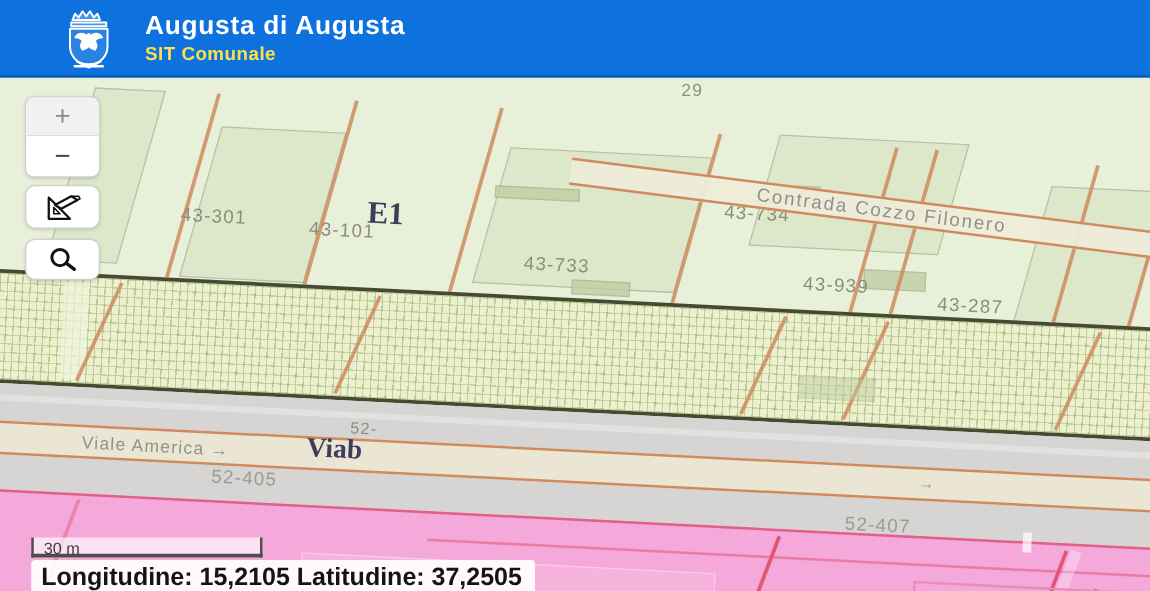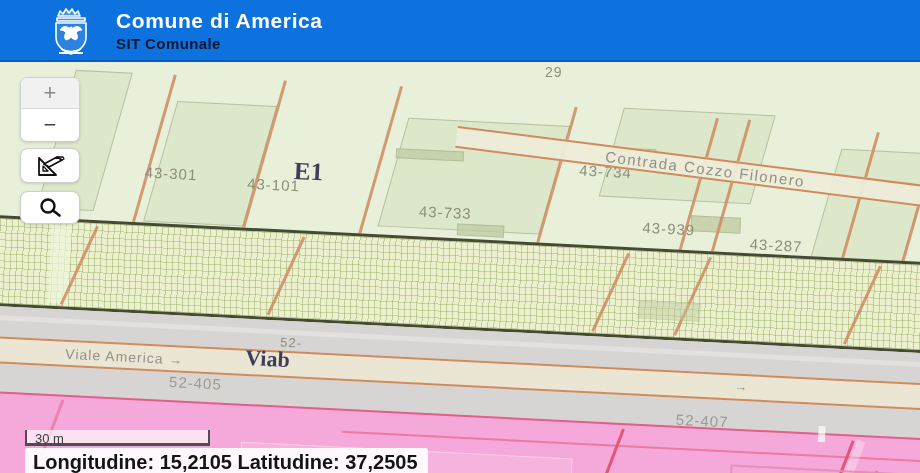--- a/index.html
+++ b/index.html
@@ -5,21 +5,21 @@
   html,body{margin:0;padding:0;background:#fff;}
   .app{position:relative;width:920px;height:473px;overflow:hidden;
        font-family:"Liberation Sans",sans-serif;background:#e9f0da;}
 
   
   .header{position:absolute;left:0;top:0;width:920px;height:60px;
           background:#0d72dd;border-bottom:2px solid #0a5bb8;z-index:50;}
   .crest{position:absolute;left:44px;top:4px;width:54px;height:54px;}
   .h-title{position:absolute;left:116px;top:9px;color:#fff;font-size:21px;
            font-weight:bold;letter-spacing:.6px;}
-  .h-sub{position:absolute;left:116px;top:35px;color:#0f172a;font-size:15px;
+  .h-sub{position:absolute;left:116px;top:35px;color:#fde047;font-size:15px;
          font-weight:bold;letter-spacing:.4px;}
 
   
   .map{position:absolute;left:0;top:62px;width:920px;height:411px;
        overflow:hidden;background:#e9f0da;}
 
   .terrain{position:absolute;left:-40px;top:0;width:1100px;height:560px;
            transform:rotate(2.9deg);transform-origin:0 0;}
 
   .parcel{position:absolute;background:#dde7ca;border:1px solid rgba(135,145,115,.45);
@@ -82,21 +82,21 @@
       <g stroke="#ffffff" fill="none" stroke-width="1.6" stroke-linejoin="round">
         <path d="M14 12 l2 -5 3 3 3 -5 3 4 3 -4 3 5 3 -3 2 5 z" fill="rgba(255,255,255,.25)"></path>
         <rect x="13" y="14" width="28" height="3" fill="rgba(255,255,255,.25)"></rect>
         <path d="M12 19 h30 v14 c0 9 -7 14 -15 17 c-8 -3 -15 -8 -15 -17 z" fill="rgba(255,255,255,.12)"></path>
         <path d="M27 26 c-4 -5 -9 -4 -11 0 c3 0 5 1 6 3 c-2 2 -2 5 0 7 c2 -1 4 -1 5 -3 c1 2 3 2 5 3 c2 -2 2 -5 0 -7 c1 -2 3 -3 6 -3 c-2 -4 -7 -5 -11 0 z" fill="#ffffff" stroke-width="1"></path>
         <circle cx="27" cy="24" r="1.6" fill="#ffffff" stroke="none"></circle>
         <path d="M17 45 q10 5 20 0"></path>
         <path d="M15 49 h24" stroke-width="2"></path>
       </g>
     </svg>
-    <div class="h-title">Comune di America</div>
+    <div class="h-title">Augusta di Augusta</div>
     <div class="h-sub">SIT Comunale</div>
   </div>
 
   <div class="map">
 
     <div class="terrain">
 
       <div class="parcel" style="left:100px;top:2px;width:55px;height:138px"></div>
       <div class="parcel" style="left:205px;top:28px;width:98px;height:120px"></div>
       <div class="parcel" style="left:438px;top:33px;width:160px;height:108px"></div>

